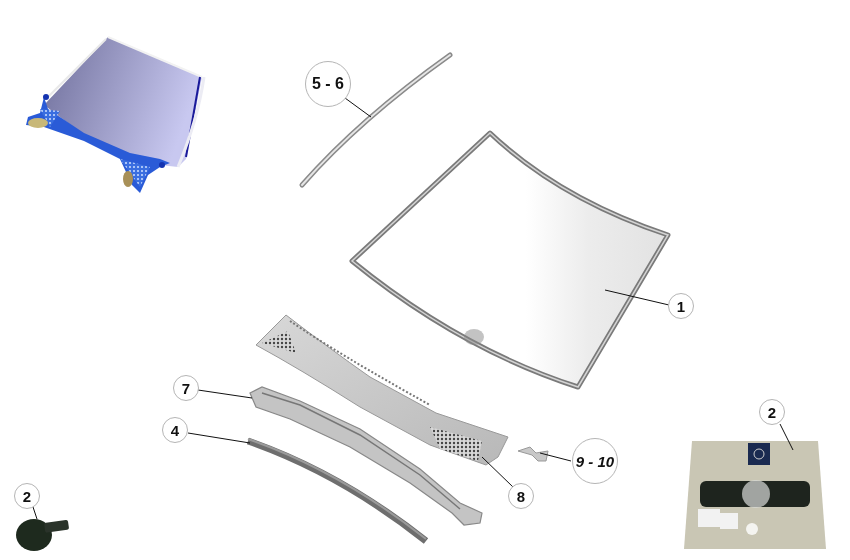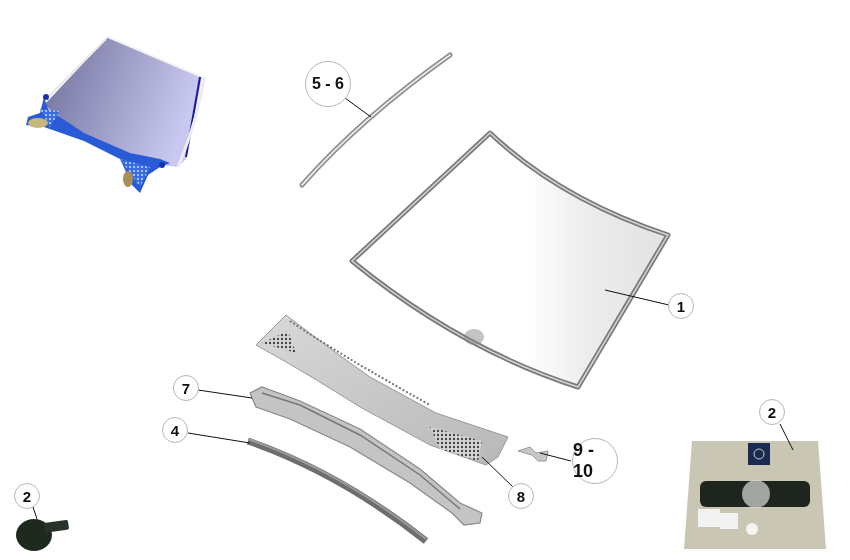--- a/index.html
+++ b/index.html
@@ -6,21 +6,21 @@
   body { width:850px; height:560px; position:relative; overflow:hidden; font-family:"Liberation Sans", sans-serif; }
   #stage { position:absolute; left:0; top:0; width:850px; height:560px;margin-top:9px; }
   .callout {
     position:absolute; border:1px solid #b5b5b5; border-radius:50%;
     background:#ffffff; display:flex; align-items:center; justify-content:center;
     font-weight:bold; color:#111; font-family:"Liberation Sans", sans-serif;
     cursor:pointer; box-sizing:border-box;
   }
   .callout.sm { width:26px; height:26px; font-size:15px; }
   .callout.lg { width:46px; height:46px; font-size:16px; }
-  .callout.md { width:46px; height:46px; font-size:18px; }
+  .callout.md { width:46px; height:46px; font-size:15px;font-style:italic; }
   svg { position:absolute; left:0; top:0; }
 </style>
 </head>
 <body>
 
 <div id="stage">
 
   <svg width="850" height="560" viewBox="0 0 850 560">
     <defs>
       <linearGradient id="hoodGrad" x1="0" y1="0" x2="1" y2="0.3">

